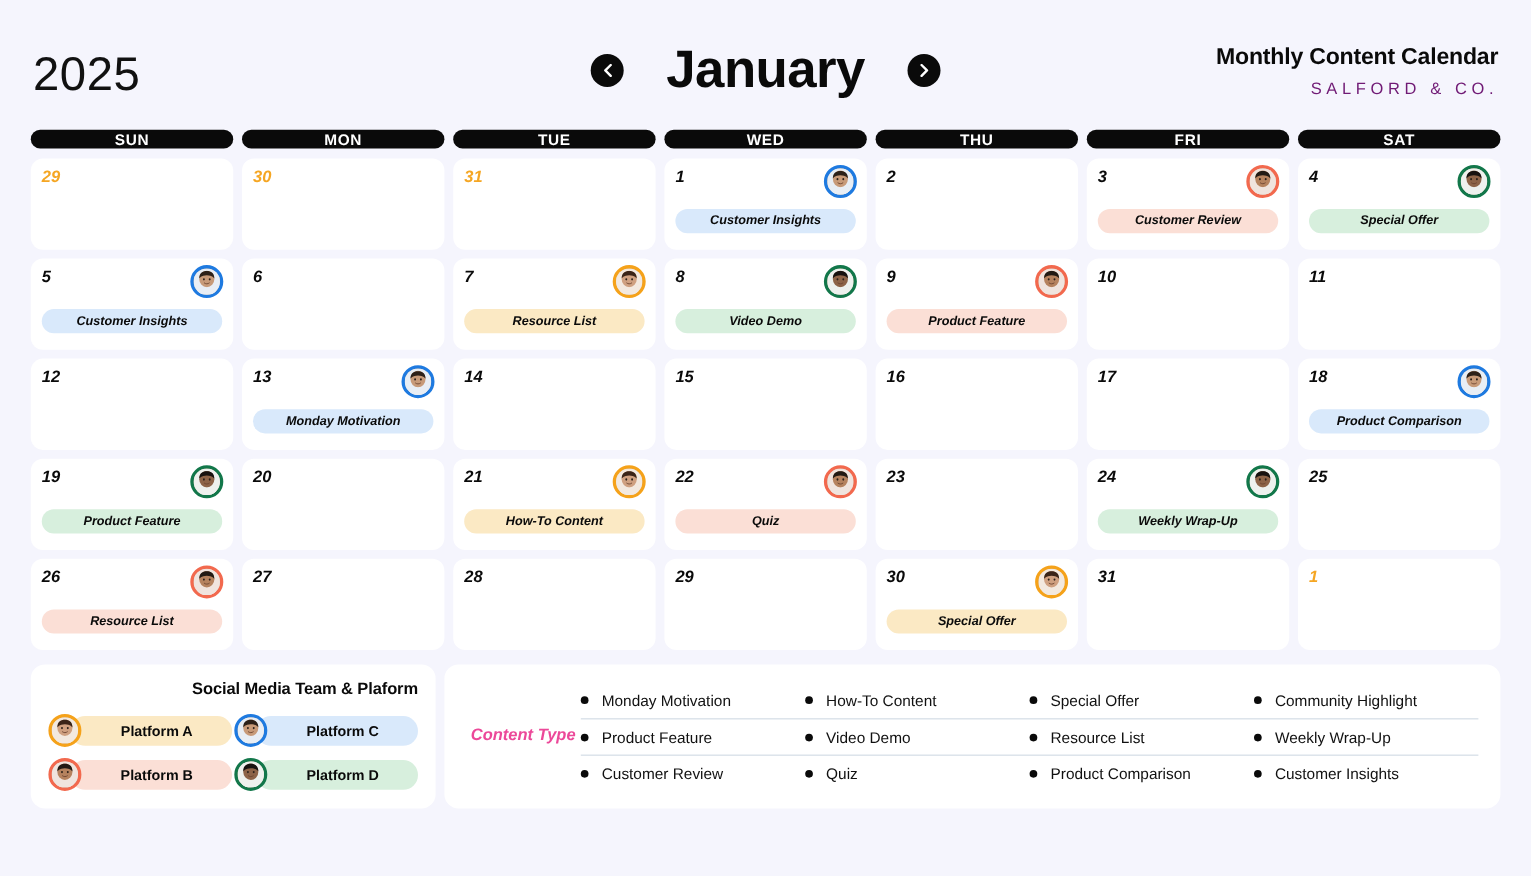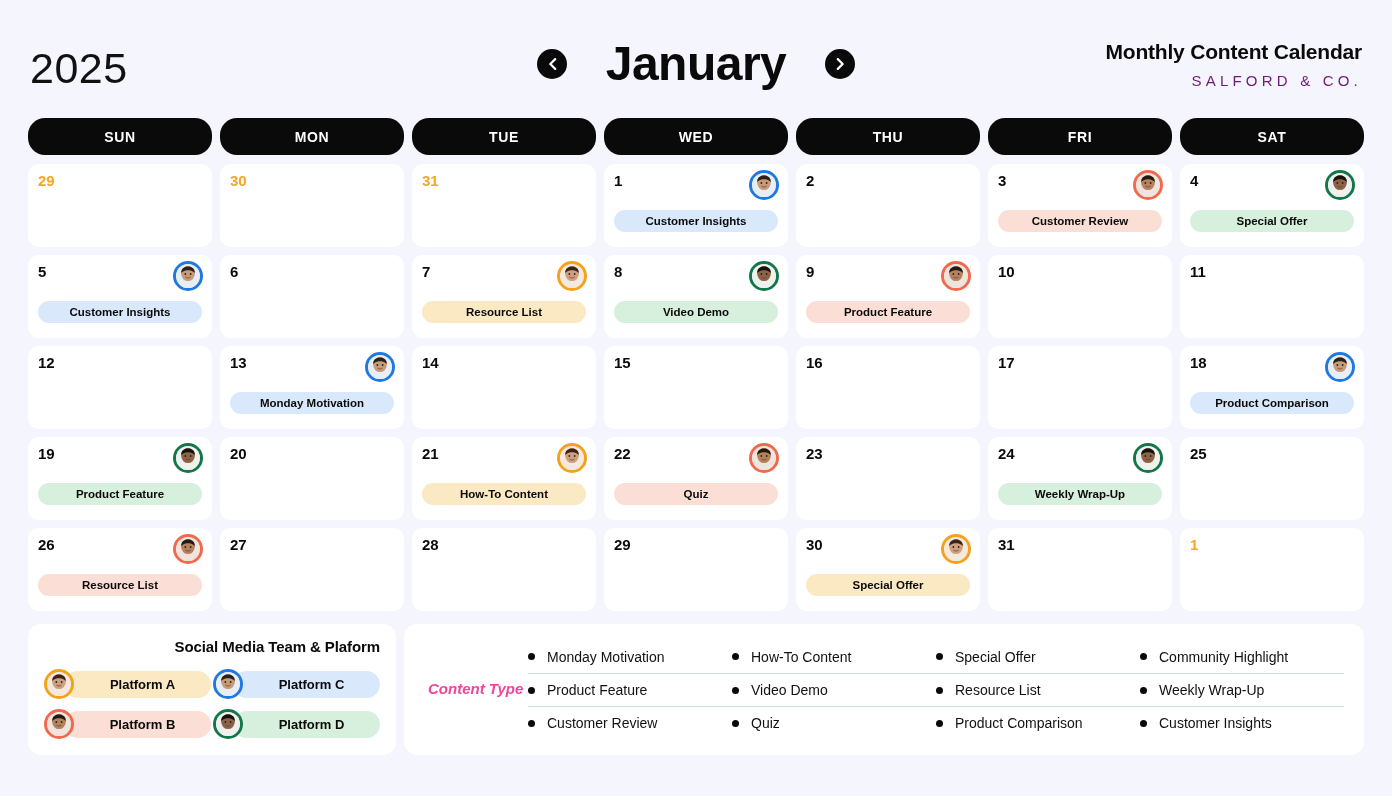--- a/index.html
+++ b/index.html
@@ -41,31 +41,32 @@
   }
 
   
   .grid {
     display: grid;
     grid-template-columns: repeat(7, 1fr);
     gap: 8px;
   }
   .dow {
     background: #0a0a0a; color: #ffffff;
-    border-radius: 17px; height: 37px;
+    border-radius: 17px; height: 17px;
     display: flex; align-items: center; justify-content: center;
     font-size: 14px; font-weight: 700; letter-spacing: .6px;
   }
 
   
   .weeks { margin-top: 9px; display: flex; flex-direction: column; gap: 8px; }
   .cell {
     background: #ffffff; border-radius: 11px;
     height: 83px; position: relative;
     padding: 9px 10px 0 10px;
+    font-style: italic;
   }
   .daynum {
     font-size: 15px; font-weight: 700; color: #0a0a0a;
     line-height: 1;
   }
   .cell.muted .daynum { color: #f5a623; }
   .avatar {
     position: absolute; right: 9px; top: 6px;
     width: 30px; height: 30px; border-radius: 50%;
     border: 3px solid #cccccc;

